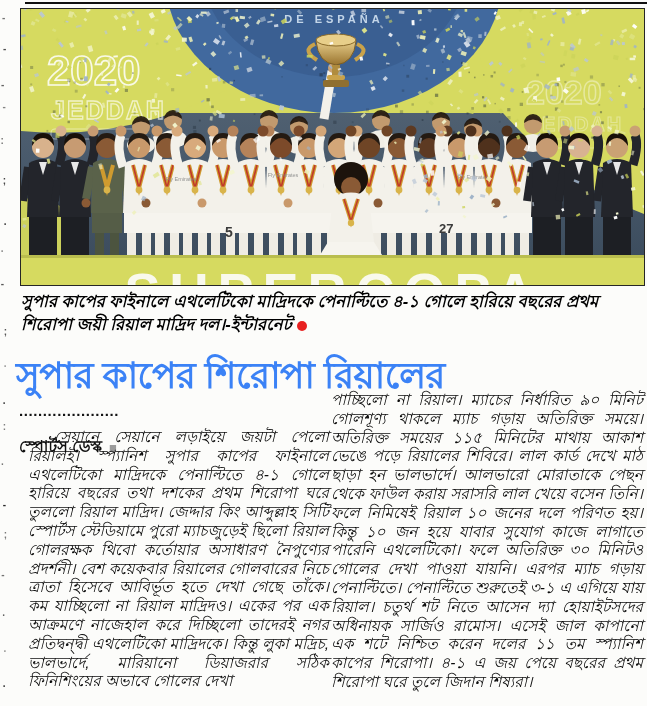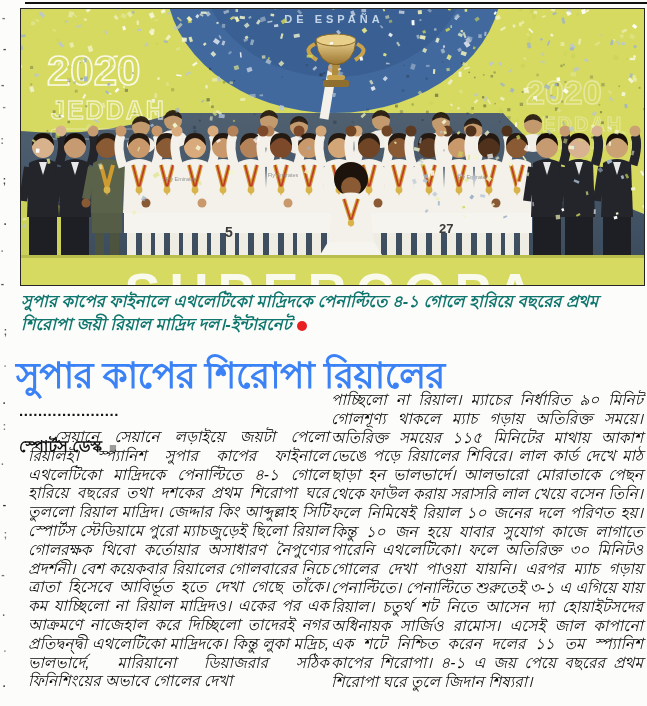--- a/index.html
+++ b/index.html
@@ -5,21 +5,21 @@
   html,body{margin:0;padding:0;background:#ffffff;}
   .page{position:relative;width:647px;height:706px;overflow:hidden;background:#fcfcfa;
         font-family:"Liberation Sans","DejaVu Sans",sans-serif;color:#0a0a0a;}
   .top-rule{position:absolute;left:25px;top:2px;width:622px;height:2px;background:#101010;}
   .edge-marks{position:absolute;left:0;top:0;width:10px;height:706px;pointer-events:none;}
   .edge-marks span{position:absolute;font-size:10px;color:#1a1a1a;font-weight:700;}
   .photo-frame{position:absolute;left:20px;top:8px;width:623px;height:276px;
                border:1px solid #262626;background:#a16207;}
   .photo-frame svg{display:block;}
   .caption{position:absolute;left:21px;top:290px;width:622px;font-size:16.5px;line-height:23px;
-           font-weight:700;font-style:italic;color:#0f766e;}
+           font-weight:700;font-style:italic;color:#000000;}
   .red-dot{display:inline-block;width:10px;height:10px;border-radius:50%;vertical-align:-1px;margin-left:5px;}
   .headline{position:absolute;left:16px;top:331px;width:630px;font-size:36px;font-weight:800;
             line-height:1.18;color:#3b82f6;white-space:nowrap;letter-spacing:-0.5px;}
   .byline{position:absolute;left:19px;top:390px;font-size:16px;font-weight:700;color:#101010;margin-top:44px;}
   .byline .sq{color:#9b9b9b;font-size:13px;margin-left:7px;font-style:normal;}
   .dotline{position:absolute;left:19px;top:402px;font-size:15px;font-weight:800;color:#141414;letter-spacing:0.6px;}
   .bodycol{position:absolute;font-size:15.3px;line-height:18.8px;text-align:justify;color:#0a0a0a;font-weight:500;font-style:italic;}
   .bodycol p{margin:0;}
   .col1{left:28px;top:428px;width:301px;}
   .col1 p{text-indent:26px;}

